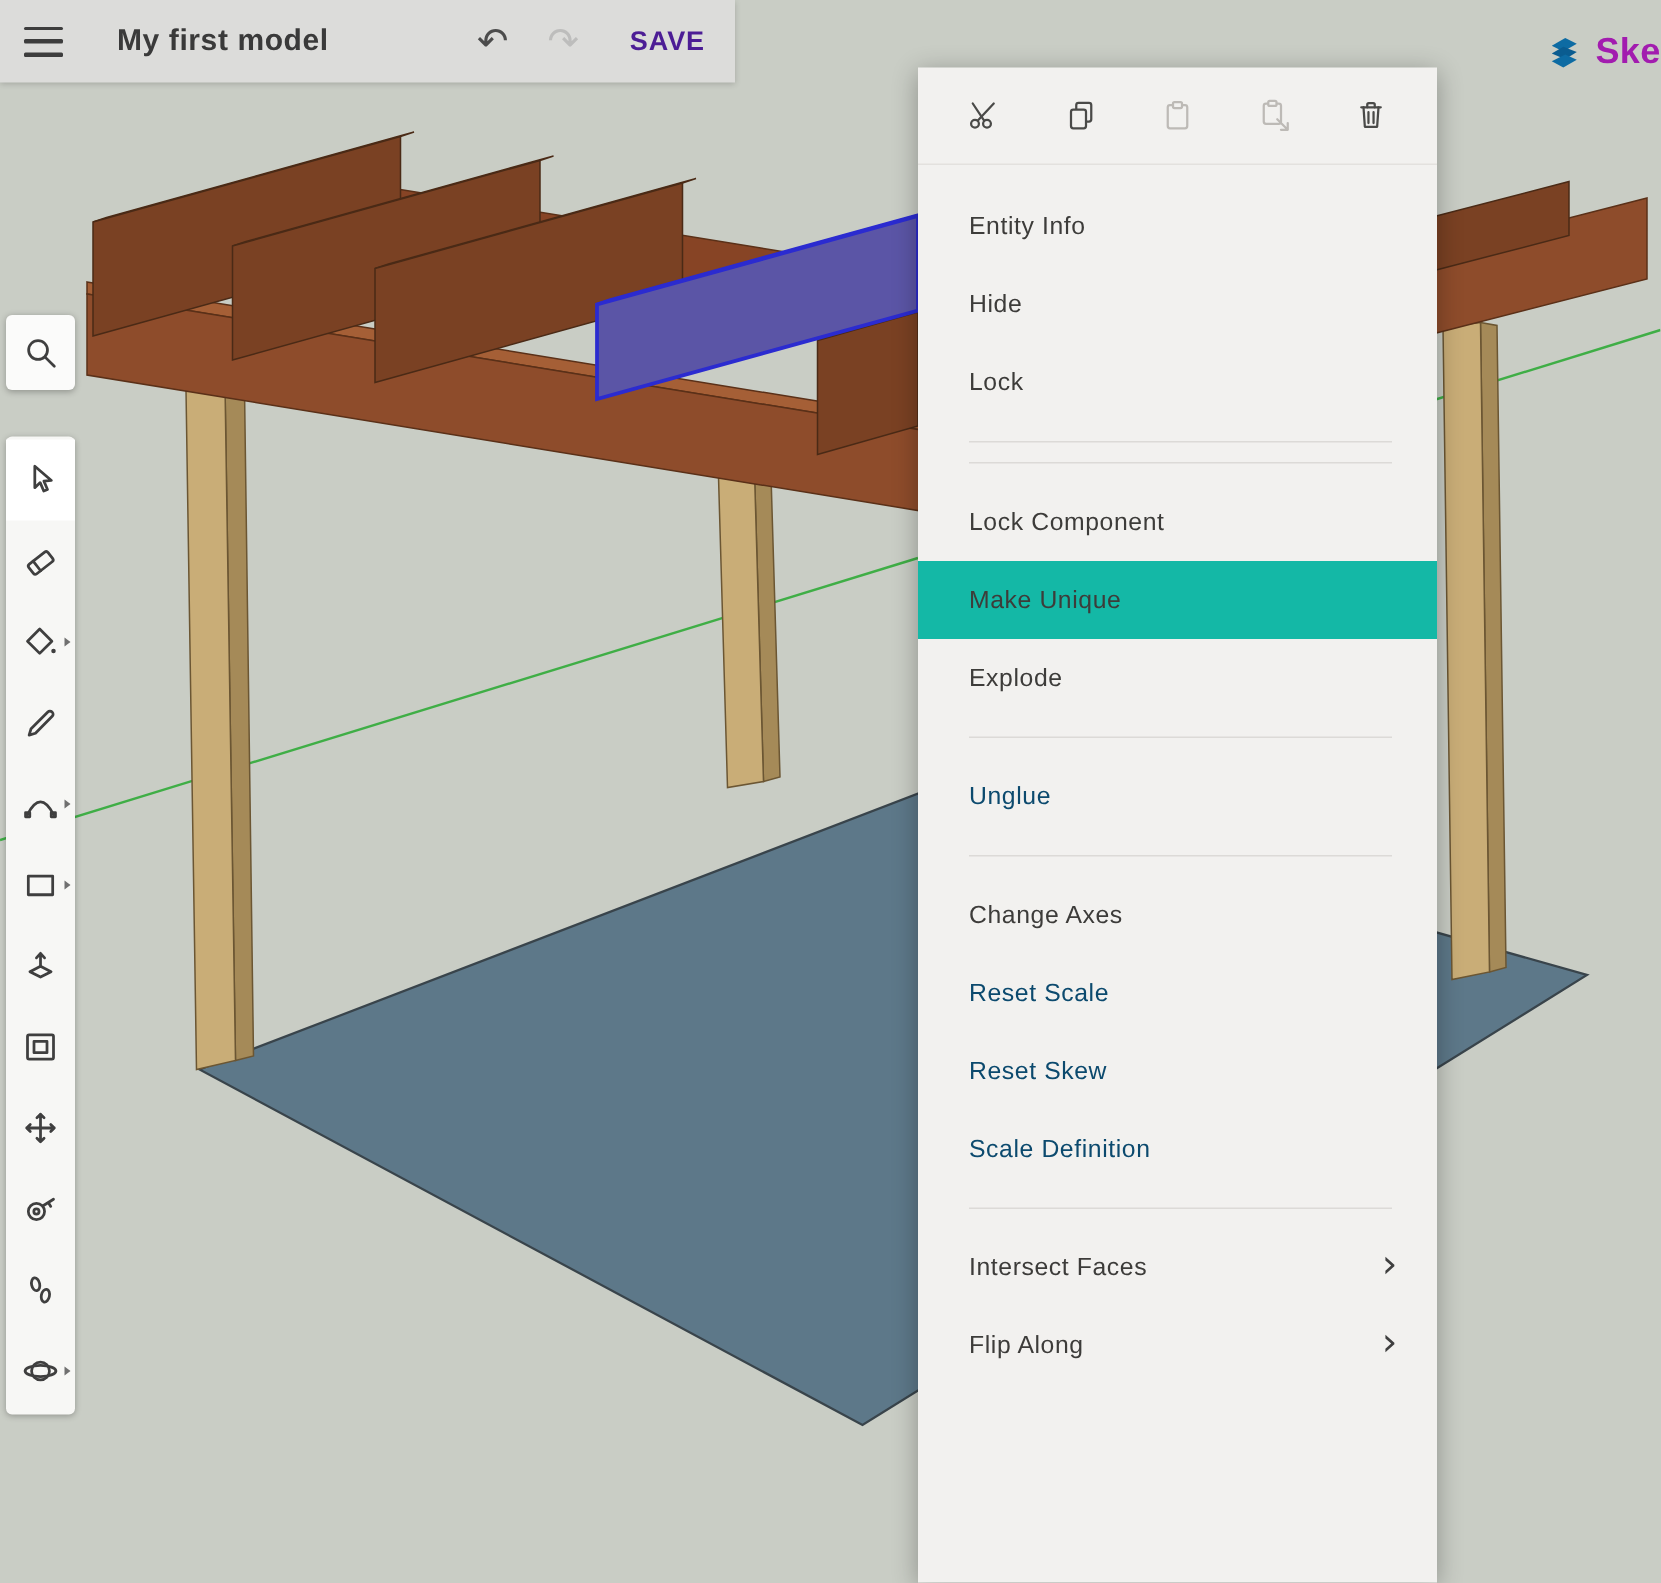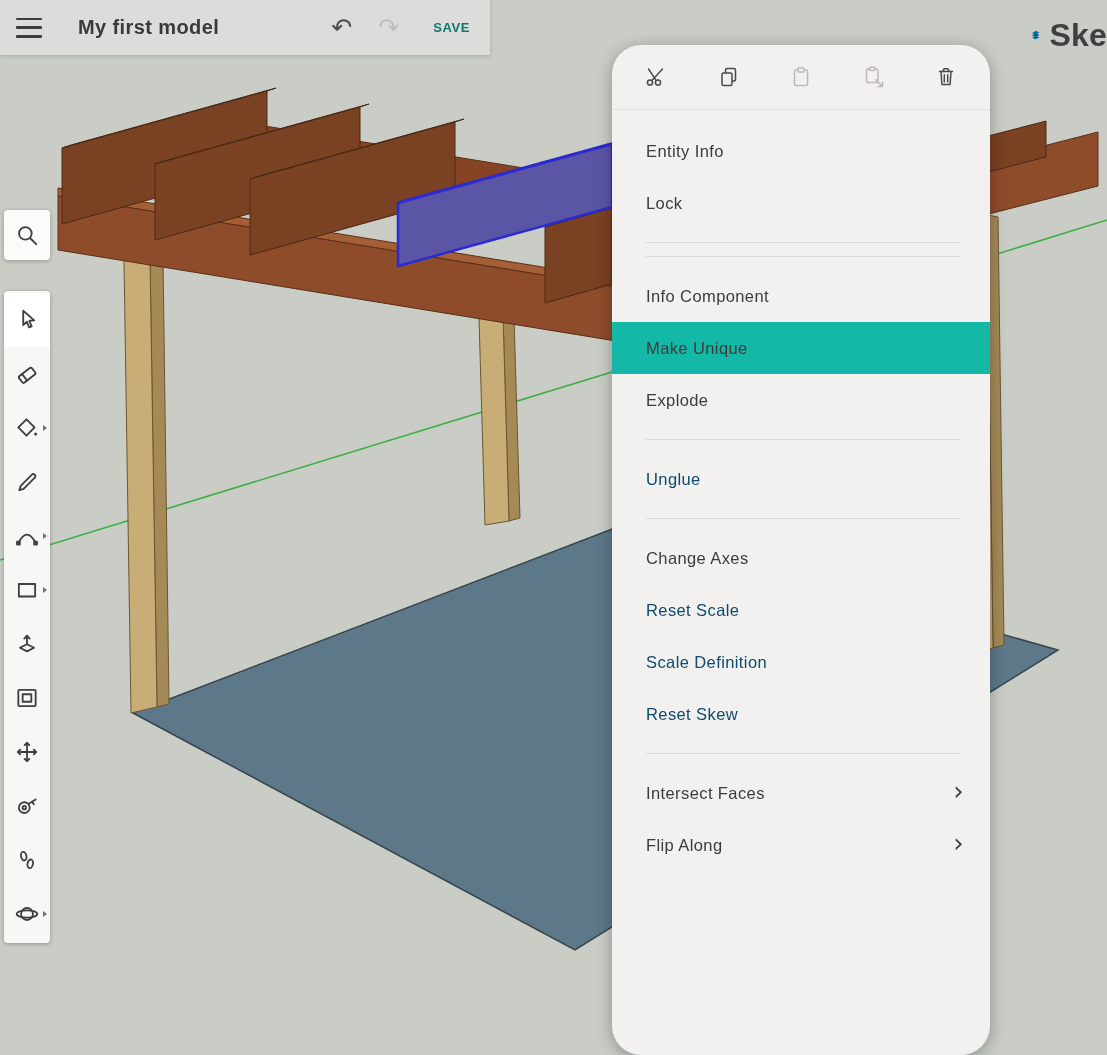--- a/index.html
+++ b/index.html
@@ -19,25 +19,25 @@
     background:#dcdcda;box-shadow:0 1px 4px rgba(0,0,0,.18);
     display:flex;align-items:center;padding:0 20px 0 16px;box-sizing:border-box;
   }
   .hamburger{width:26px;height:20px;display:flex;flex-direction:column;justify-content:space-between;cursor:pointer;background:none;border:none;padding:0}
   .hamburger span{display:block;height:2.6px;background:#3d3d3d;border-radius:1px}
   .doc-title{margin-left:36px;font-size:20px;font-weight:bold;color:#3a3a3a;letter-spacing:.4px;white-space:nowrap}
   .tb-spacer{flex:1}
   .icon-btn{background:none;border:none;padding:0;font-size:25px;line-height:1;cursor:pointer;font-family:"DejaVu Sans",sans-serif}
   .undo{color:#4c4c4c}
   .redo{color:#bdbdbc;margin-left:26px}
-  .save-btn{background:none;border:none;padding:0;margin-left:34px;font-size:13px;font-weight:bold;letter-spacing:.6px;color:#0f766e;cursor:pointer;font-family:"Liberation Sans",sans-serif}
+  .save-btn{background:none;border:none;padding:0;margin-left:34px;font-size:18px;font-weight:bold;letter-spacing:.6px;color:#4c1d95;cursor:pointer;font-family:"Liberation Sans",sans-serif}
 
   
   .brand{position:absolute;top:15px;left:1030px;width:77px;height:40px;display:flex;align-items:center;gap:8px;overflow:hidden;white-space:nowrap}
-  .brand-text{font-size:32px;font-weight:bold;color:#404040;letter-spacing:.2px}
+  .brand-text{font-size:24px;font-weight:bold;color:#a21caf;letter-spacing:.2px}
 
   
   .search-card{
     position:absolute;left:4px;top:210px;width:46px;height:50px;border-radius:4px;
     background:#fbfbfa;box-shadow:0 1px 4px rgba(0,0,0,.28);
     display:flex;align-items:center;justify-content:center;cursor:pointer;
   }
   .tool-panel{
     position:absolute;left:4px;top:291px;width:46px;border-radius:4px;
     background:#f7f7f5;box-shadow:0 1px 4px rgba(0,0,0,.28);
@@ -46,24 +46,23 @@
   .tool{position:relative;height:54px;display:flex;align-items:center;justify-content:center;cursor:pointer}
   .tool.active{background:#ffffff}
   .tool svg, .search-card svg{stroke:#3f3f3f;fill:none;stroke-width:1.7;stroke-linecap:round;stroke-linejoin:round}
   .tool.flyout::after{
     content:"";position:absolute;right:3px;top:50%;margin-top:-3.5px;
     border-left:4.5px solid #707070;border-top:3.5px solid transparent;border-bottom:3.5px solid transparent;
   }
 
   
   .context-menu{
-    position:absolute;left:612px;top:45px;width:378px;height:1010px;
+    position:absolute;left:612px;top:45px;width:346px;height:1010px;
     background:#f2f1ef;box-shadow:0 3px 16px rgba(0,0,0,.30);
     box-sizing:border-box;
-    border-radius:29px;
   }
   .cm-actions{
     height:64px;display:flex;align-items:center;justify-content:space-between;
     padding:0 32px;border-bottom:1px solid #e3e1de;
   }
   .cm-act{background:none;border:none;padding:0;cursor:pointer;display:flex}
   .cm-act svg{stroke:#4a4a48;fill:none;stroke-width:1.5;stroke-linecap:round;stroke-linejoin:round}
   .cm-act.disabled svg{stroke:#bdbab6}
   .cm-list{padding-top:15px}
   .mi{position:relative;height:52px;display:flex;align-items:center;padding-left:34px;font-size:16.5px;letter-spacing:.4px;color:#3d3c3a;cursor:pointer}
@@ -268,49 +267,52 @@
           <path d="M10.3 9.8 v7.2 M13.7 9.8 v7.2"></path>
       </svg>
     </button>
   </div>
 
   <div class="cm-list">
     <div class="mi">
         <span>Entity Info</span>
       </div>
     <div class="mi">
+        <span>Hide</span>
+      </div>
+    <div class="mi">
         <span>Lock</span>
       </div>
     <div class="sep"></div>
     <div class="sep"></div>
     <div class="mi">
-        <span>Info Component</span>
+        <span>Lock Component</span>
       </div>
     <div class="mi hl">
         <span>Make Unique</span>
       </div>
     <div class="mi">
         <span>Explode</span>
       </div>
     <div class="sep"></div>
     <div class="mi dis">
         <span>Unglue</span>
       </div>
     <div class="sep"></div>
     <div class="mi">
         <span>Change Axes</span>
       </div>
     <div class="mi dis">
         <span>Reset Scale</span>
       </div>
     <div class="mi dis">
+        <span>Reset Skew</span>
+      </div>
+    <div class="mi dis">
         <span>Scale Definition</span>
-      </div>
-    <div class="mi dis">
-        <span>Reset Skew</span>
       </div>
     <div class="sep"></div>
     <div class="mi">
       <span>Intersect Faces</span>
       <span class="sub">›</span>
     </div>
     <div class="mi">
       <span>Flip Along</span>
       <span class="sub">›</span>
     </div>

